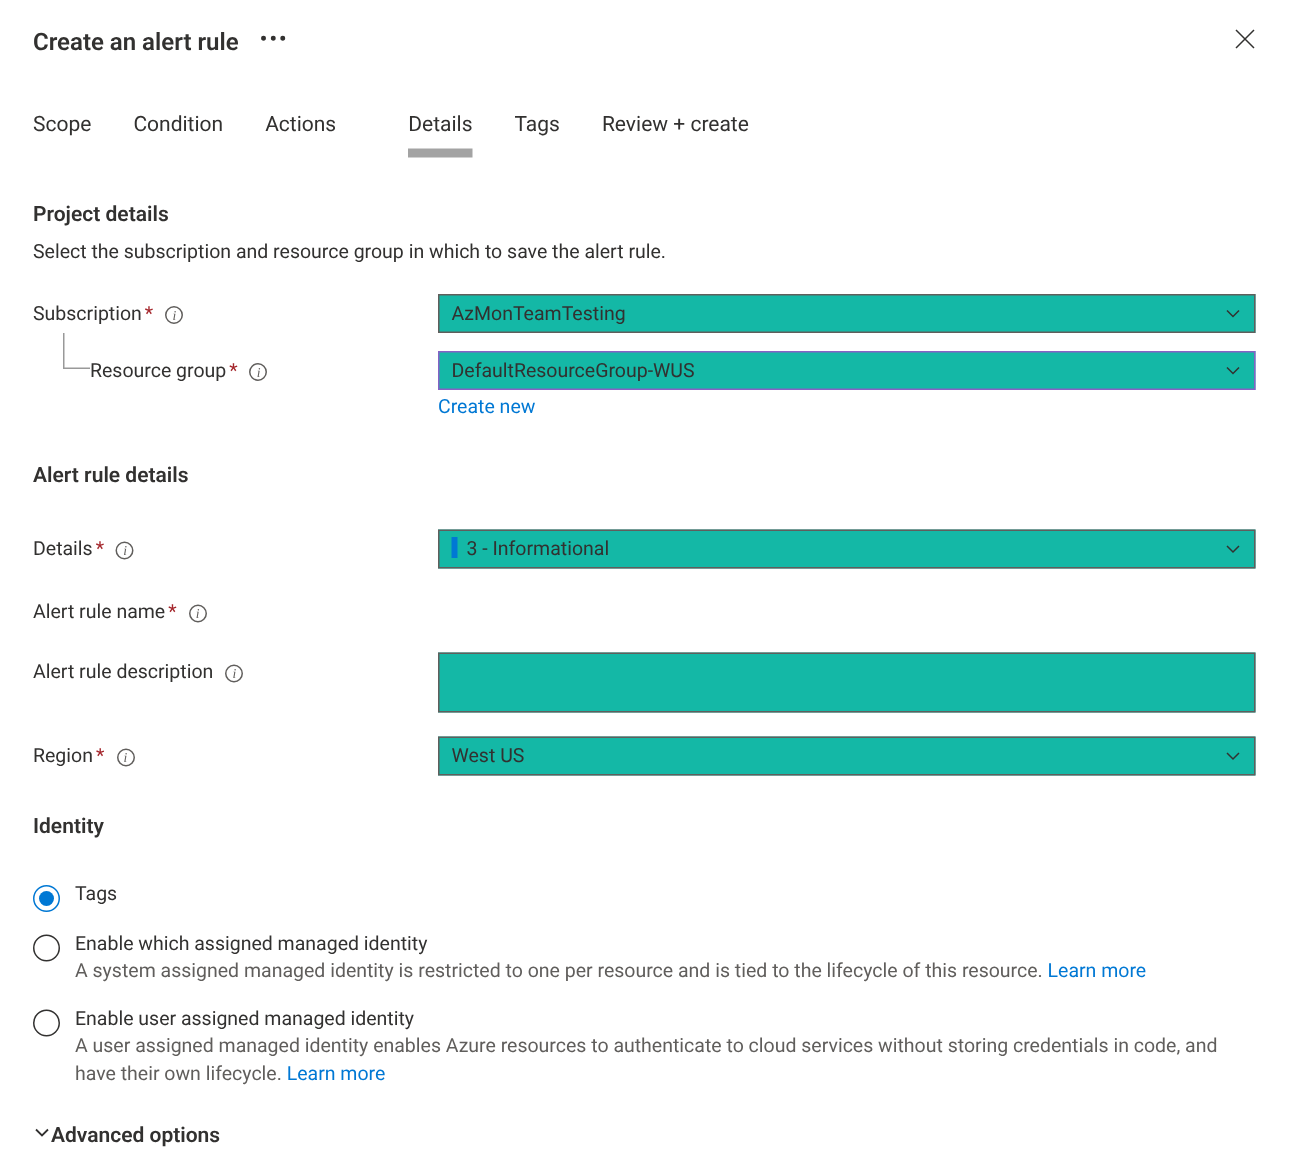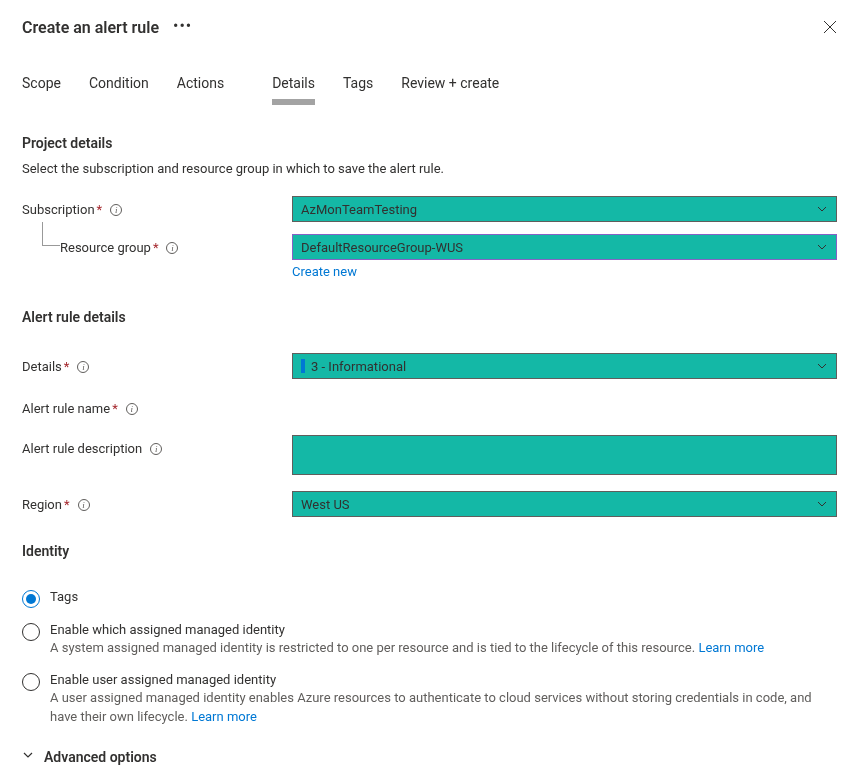--- a/index.html
+++ b/index.html
@@ -45,21 +45,21 @@
   .link { color:#0078d4; font-size:13px; cursor:pointer; }
   .link-inline { color:#0078d4; cursor:pointer; }
   .sev-marker { display:inline-block; width:4px; height:14px; background:#0078d4; margin-right:6px; vertical-align:-2px; }
   .radio-row { display:flex; align-items:flex-start; gap:10px; margin-bottom:14px; }
   .radio { flex:0 0 auto; width:18px; height:18px; border:1px solid #323130; border-radius:50%; display:flex; align-items:center; justify-content:center; cursor:pointer; margin-top:1px;}
   .radio.selected { border-color:#0078d4; }
   .radio .dot { width:10px; height:10px; background:#0078d4; border-radius:50%; }
   .radio-content { flex:1; }
   .radio-label { font-size:13px; color:#323130; }
   .radio-desc { font-size:13px; color:#605e5c; margin-top:2px; line-height:1.45; }
-  .adv-row { display:flex; align-items:flex-start; gap:10px; margin-top:22px; cursor:pointer; }
+  .adv-row { display:flex; align-items:flex-start; margin-top:22px; cursor:pointer; }
   .adv-title { font-weight:600; font-size:14px; }
 </style>
 </head>
 <body>
 
 <div class="header-row">
   <h1 class="title">Create an alert rule</h1>
   <span class="ellipsis-btn">•••</span>
   <span class="close-btn">
     <svg width="14" height="14" viewBox="0 0 14 14">

